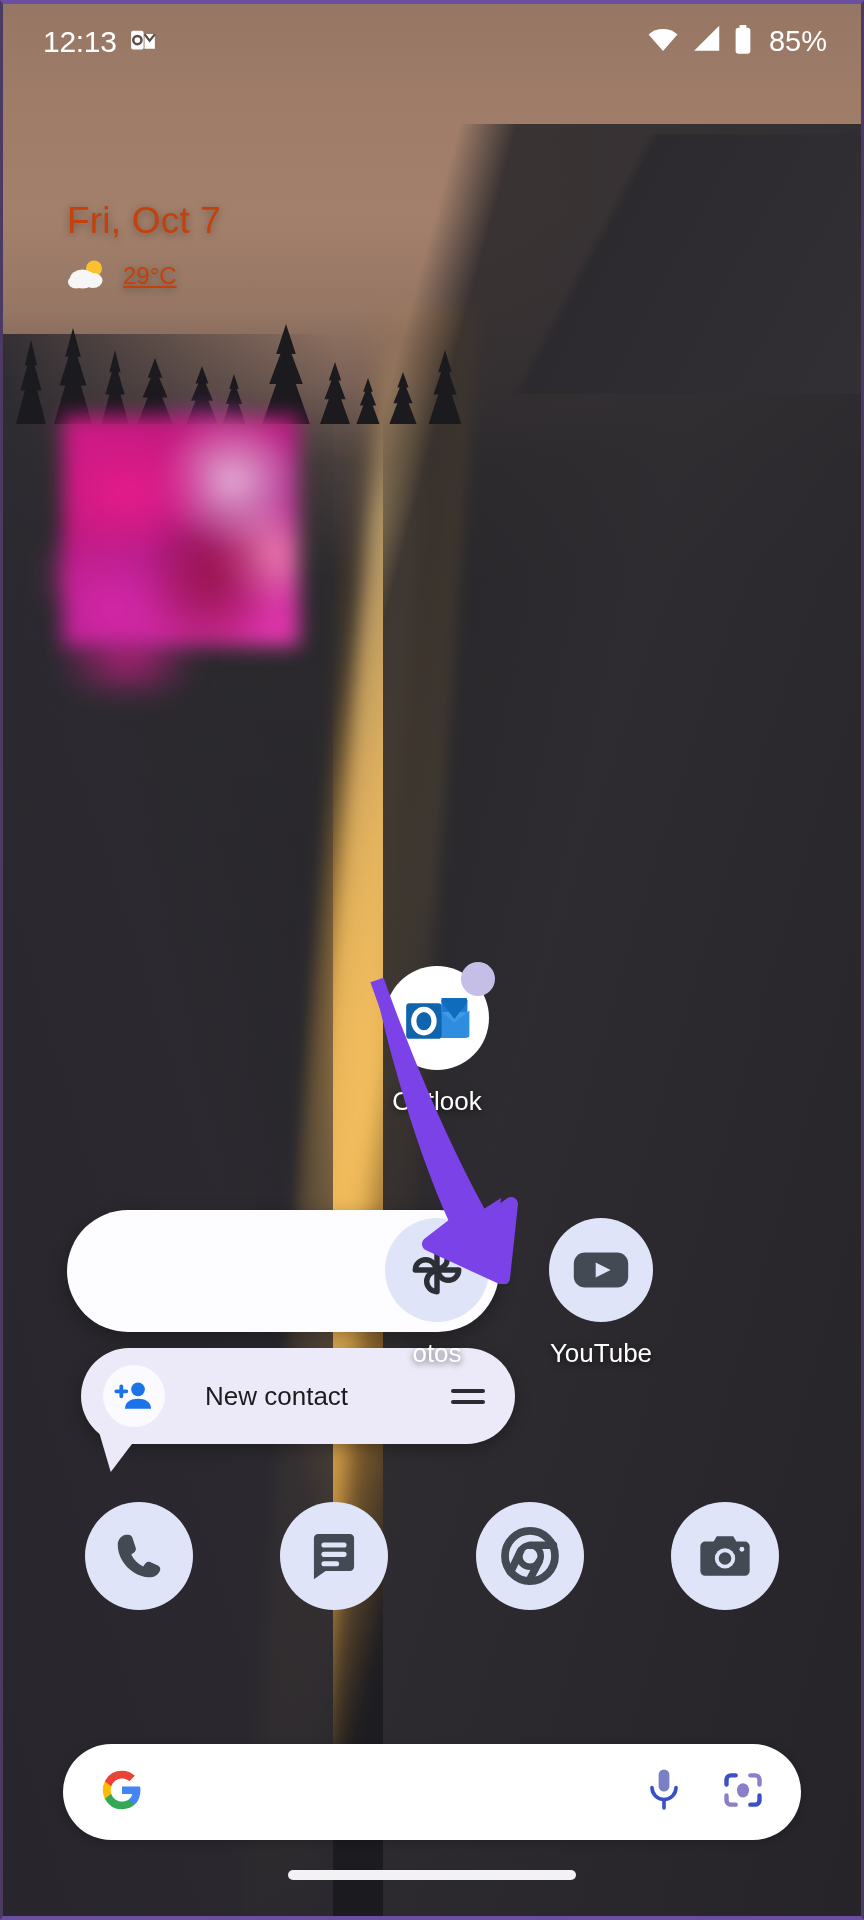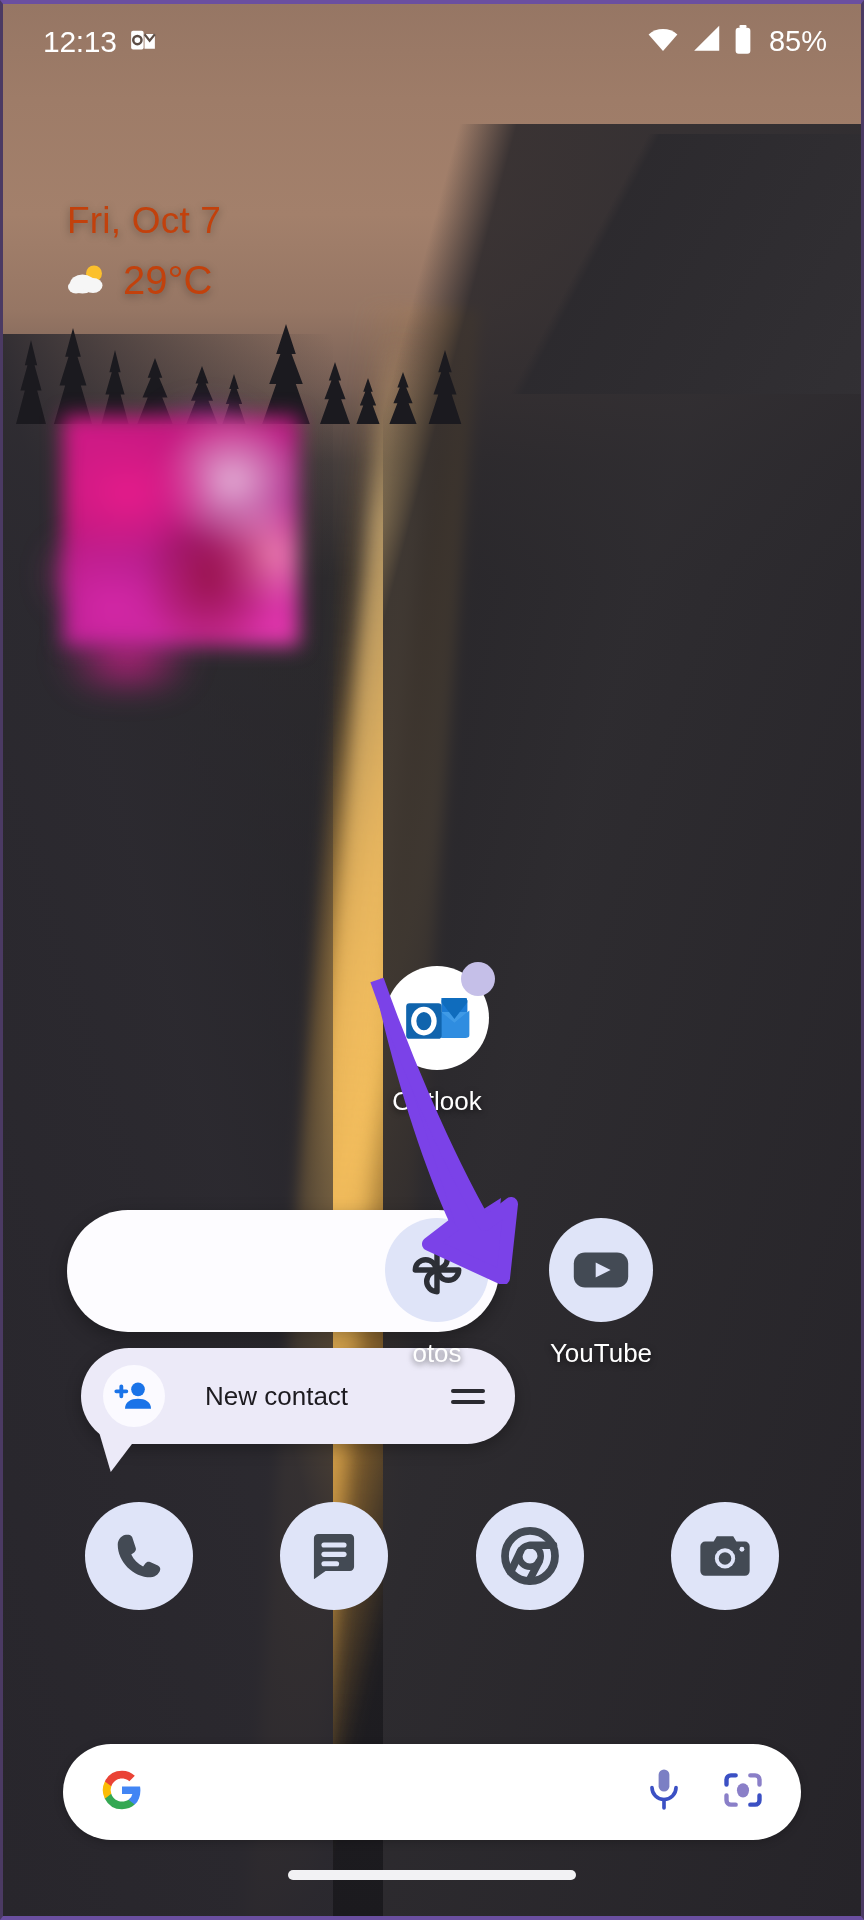--- a/index.html
+++ b/index.html
@@ -96,21 +96,21 @@
   #batt-pct { font-size:29px; font-weight:500; margin-left:4px; }
 
   
   #datetime-widget {
     position:absolute; left:64px; top:196px; z-index:25;
     color:#c2410c;
     text-shadow:0 2px 8px rgba(0,0,0,.35);
   }
   #date-text { font-size:37px; font-weight:400; letter-spacing:.2px; }
   #weather-row { display:flex; align-items:center; gap:14px; margin-top:16px; }
-  #temp-text { font-size:40px; font-weight:400; }
+  #temp-text { font-size:24px; font-weight:400;text-decoration:underline; }
 
   
   #photo-widget {
     position:absolute; left:60px; top:412px; width:236px; height:230px;
     z-index:20;
     background:
       radial-gradient(ellipse 120px 90px at 28% 34%, rgba(232,28,140,.95), rgba(208,22,126,0) 72%),
       radial-gradient(ellipse 110px 100px at 72% 28%, rgba(236,200,228,.85), rgba(216,120,190,0) 70%),
       radial-gradient(ellipse 95px 120px at 62% 70%, rgba(150,18,70,.9), rgba(150,18,70,0) 72%),
       radial-gradient(ellipse 140px 110px at 20% 82%, rgba(216,40,170,.9), rgba(200,30,150,0) 75%),

